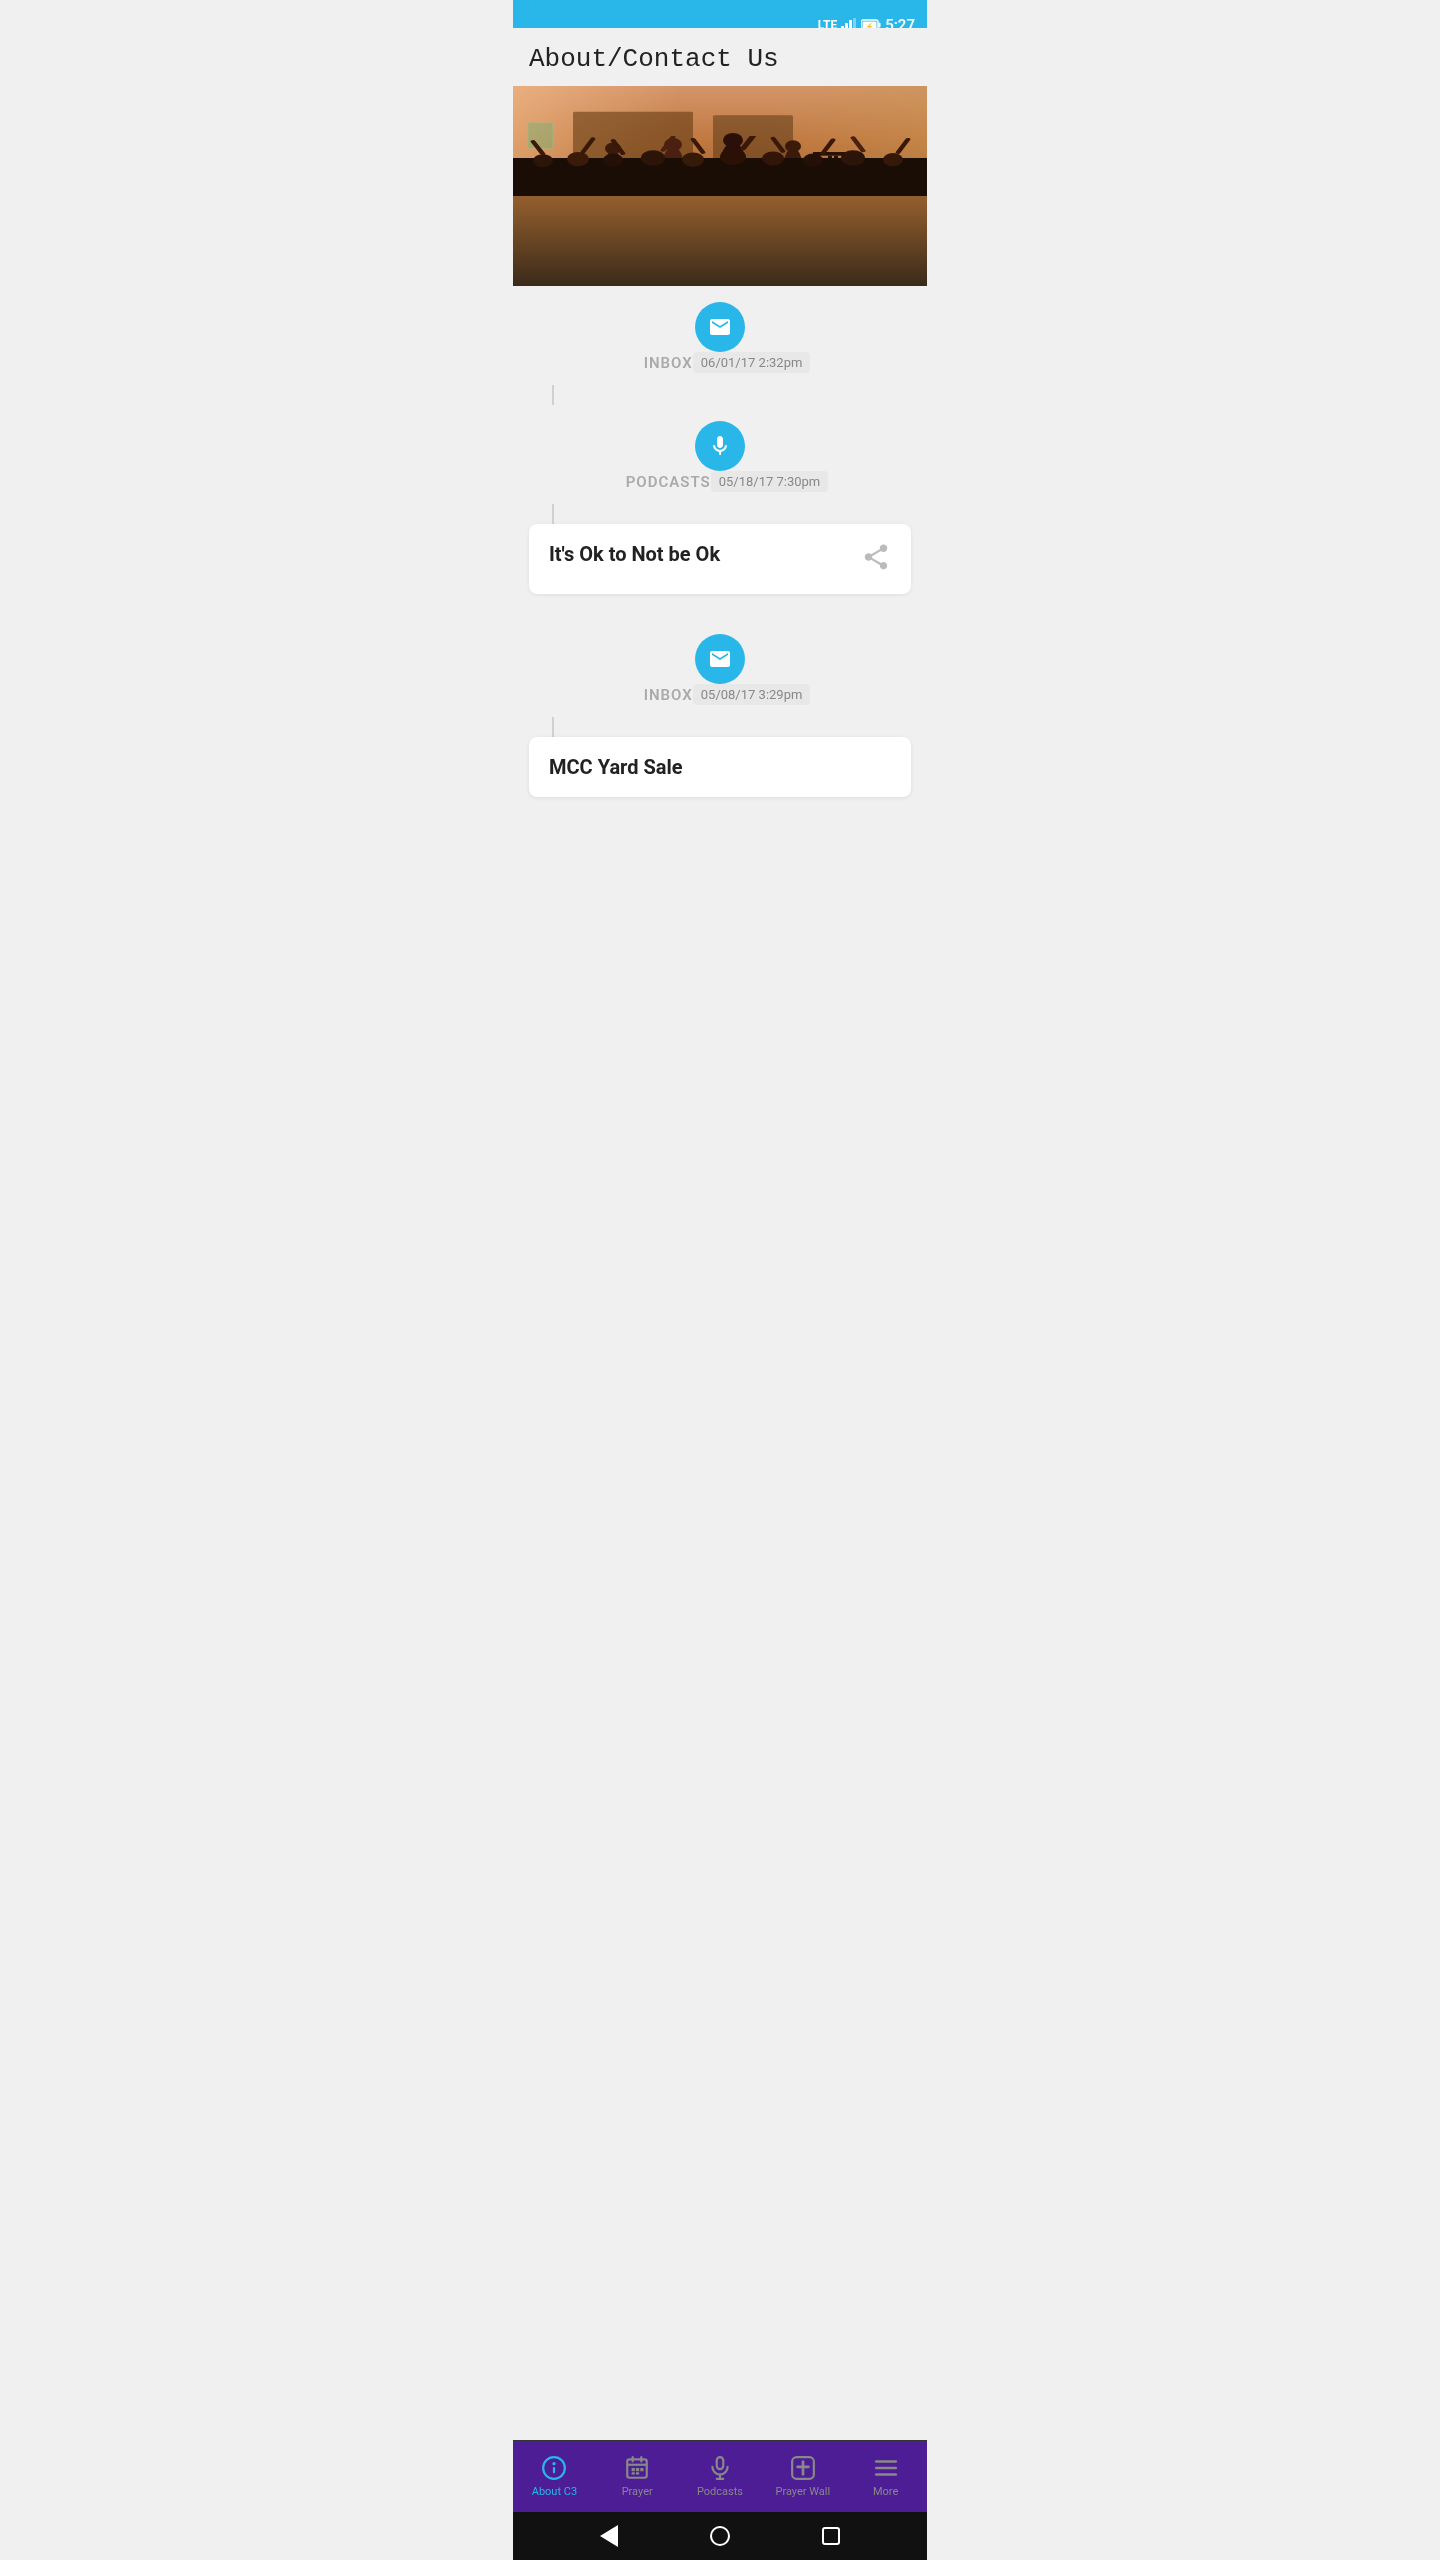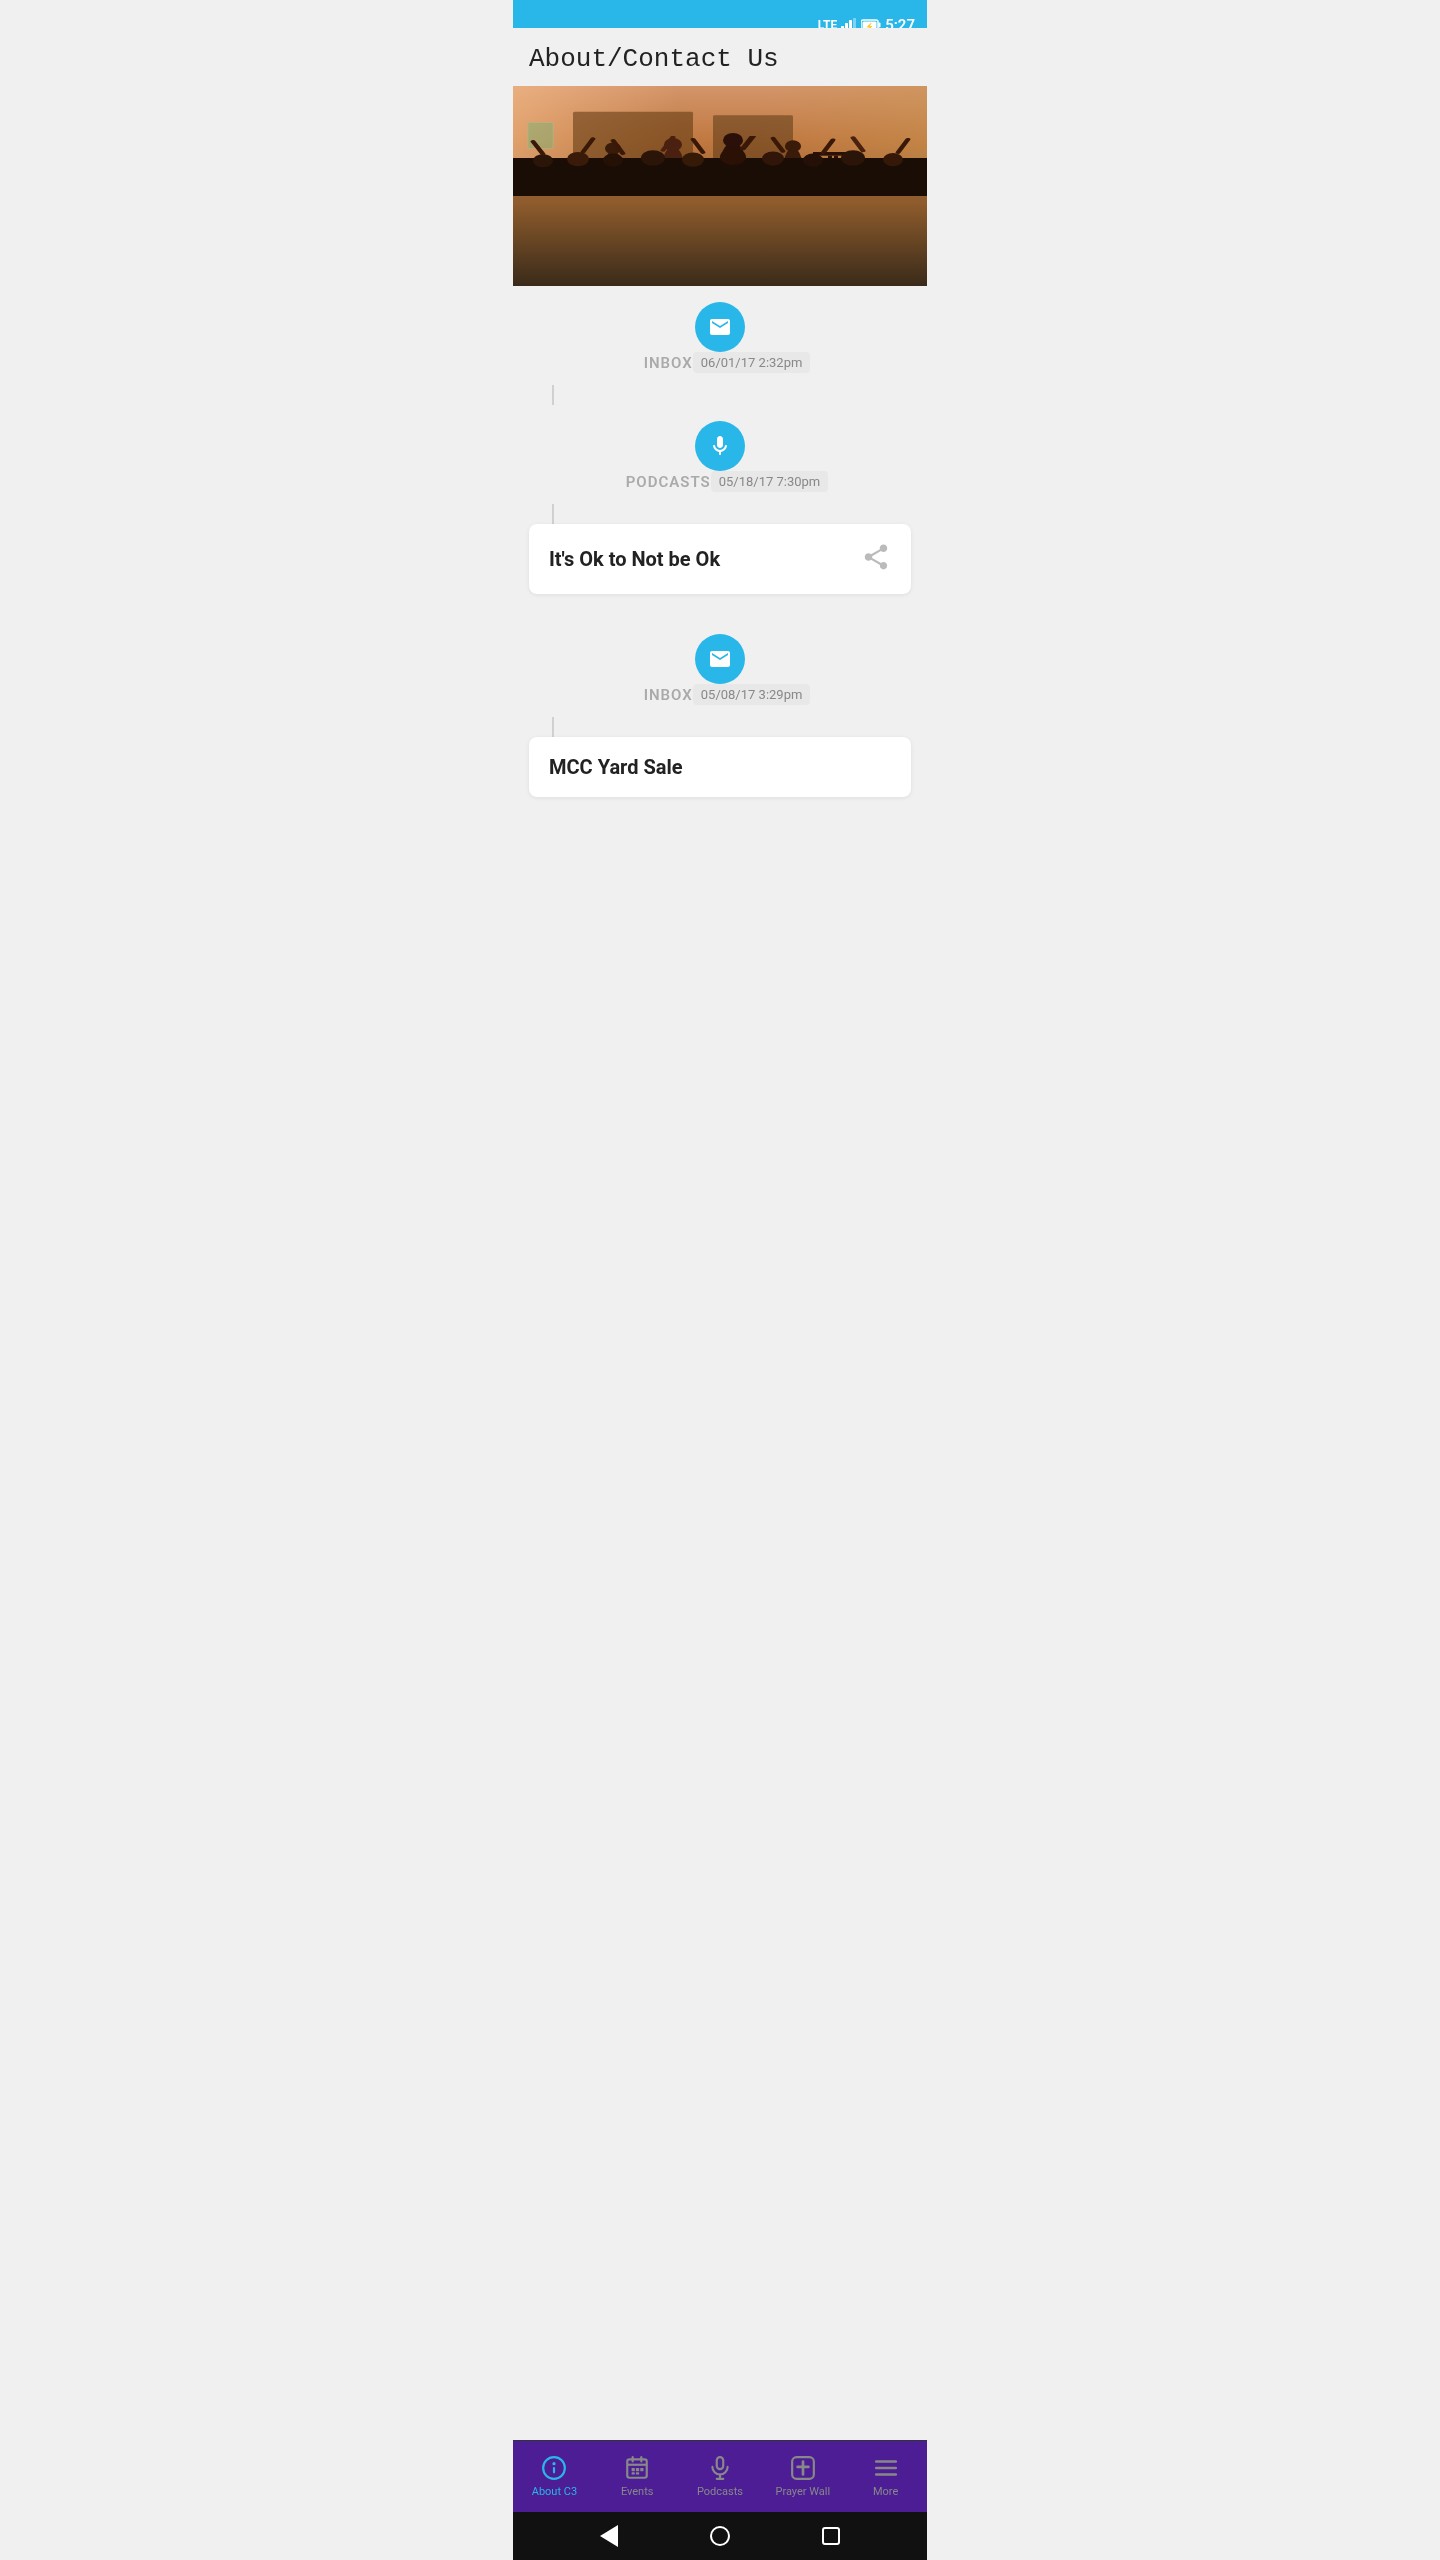--- a/index.html
+++ b/index.html
@@ -373,21 +373,21 @@
           </svg>
         </div>
         <div class="feed-item-meta">
           <span class="feed-item-type">PODCASTS</span>
           <span class="feed-item-date">05/18/17 7:30pm</span>
         </div>
       </div>
     </div>
     <div class="vertical-connector" style="margin-left:39px;"></div>
     <div style="padding: 0 16px 16px 16px;">
-      <div class="feed-card" style="display:flex;align-items:center;min-height:64px;">
+      <div class="feed-card" style="display:flex;align-items:flex-start;min-height:64px;">
         <div class="feed-card-title" style="margin-bottom:0;flex:1;">It's Ok to Not be Ok</div>
         <div>
           <svg width="30" height="30" viewBox="0 0 24 24" fill="#bbb">
             <path d="M18 16.08c-.76 0-1.44.3-1.96.77L8.91 12.7c.05-.23.09-.46.09-.7s-.04-.47-.09-.7l7.05-4.11c.54.5 1.25.81 2.04.81 1.66 0 3-1.34 3-3s-1.34-3-3-3-3 1.34-3 3c0 .24.04.47.09.7L8.04 9.81C7.5 9.31 6.79 9 6 9c-1.66 0-3 1.34-3 3s1.34 3 3 3c.79 0 1.5-.31 2.04-.81l7.12 4.16c-.05.21-.08.43-.08.65 0 1.61 1.31 2.92 2.92 2.92s2.92-1.31 2.92-2.92-1.31-2.92-2.92-2.92z"></path>
           </svg>
         </div>
       </div>
     </div>
   </div>
 
@@ -431,21 +431,21 @@
       <rect x="3" y="4" width="18" height="17" rx="2" fill="none" stroke="#888" stroke-width="2"></rect>
       <line x1="3" y1="9" x2="21" y2="9" stroke="#888" stroke-width="2"></line>
       <line x1="8" y1="2" x2="8" y2="6" stroke="#888" stroke-width="2" stroke-linecap="round"></line>
       <line x1="16" y1="2" x2="16" y2="6" stroke="#888" stroke-width="2" stroke-linecap="round"></line>
       <rect x="7" y="12" width="3" height="3" rx="0.5" fill="#888"></rect>
       <rect x="11" y="12" width="3" height="3" rx="0.5" fill="#888"></rect>
       <rect x="15" y="12" width="3" height="3" rx="0.5" fill="#888"></rect>
       <rect x="7" y="16" width="3" height="2" rx="0.5" fill="#888"></rect>
       <rect x="11" y="16" width="3" height="2" rx="0.5" fill="#888"></rect>
     </svg>
-    <span class="nav-label">Events</span>
+    <span class="nav-label">Prayer</span>
   </div>
 
   <div class="nav-item">
     <svg class="nav-icon-svg" viewBox="0 0 24 24">
       <rect x="9" y="2" width="6" height="11" rx="3" fill="none" stroke="#888" stroke-width="2"></rect>
       <path d="M5 11c0 3.87 3.13 7 7 7s7-3.13 7-7" stroke="#888" stroke-width="2" fill="none" stroke-linecap="round"></path>
       <line x1="12" y1="18" x2="12" y2="22" stroke="#888" stroke-width="2" stroke-linecap="round"></line>
       <line x1="9" y1="22" x2="15" y2="22" stroke="#888" stroke-width="2" stroke-linecap="round"></line>
     </svg>
     <span class="nav-label">Podcasts</span>

